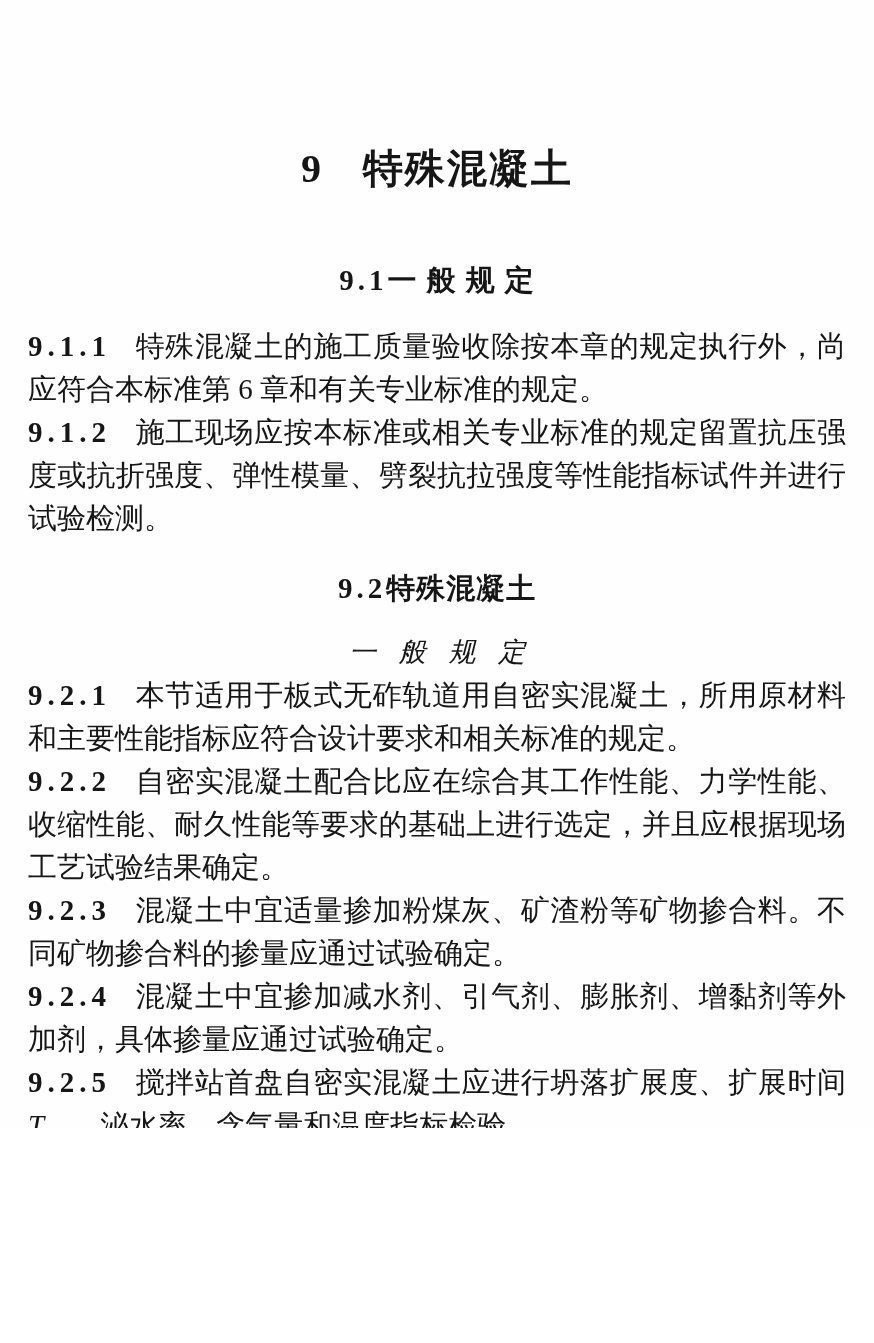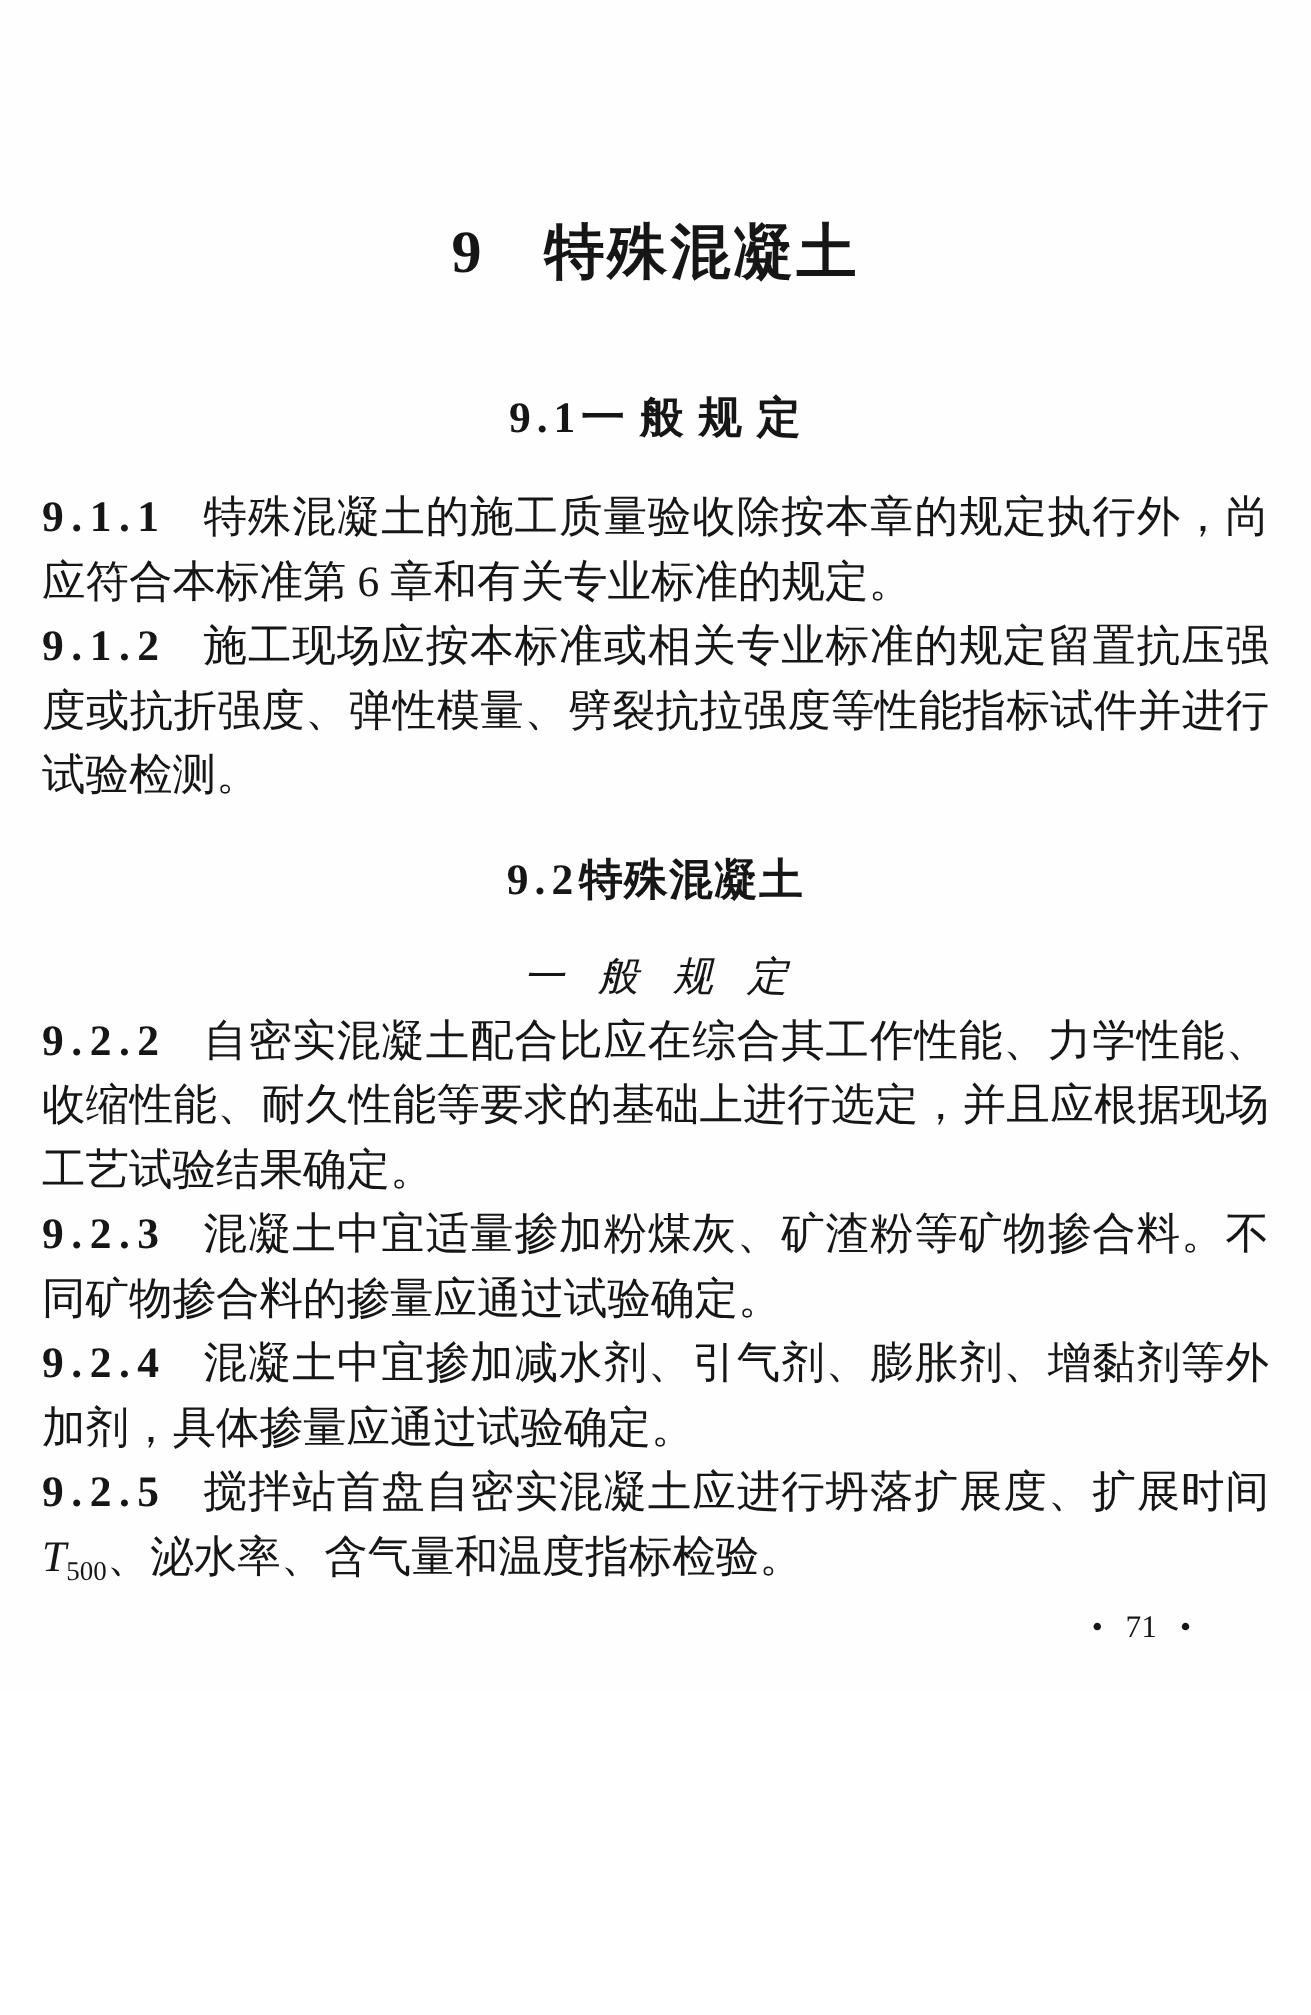--- a/index.html
+++ b/index.html
@@ -125,20 +125,23 @@
   </div>
 
   <h2 class="section-heading heading-9-2">
     <span class="sec-num">9.2</span><span class="sec-title">特殊混凝土</span>
   </h2>
 
   <div class="sub-label">一 般 规 定</div>
 
   <div class="clause-group clause-group-2">
     <p class="clause">
+      <span class="clause-num">9.2.1</span><span class="clause-text">本节适用于板式无砟轨道用自密实混凝土，所用原材料和主要性能指标应符合设计要求和相关标准的规定。</span>
+    </p>
+    <p class="clause">
       <span class="clause-num">9.2.2</span><span class="clause-text">自密实混凝土配合比应在综合其工作性能、力学性能、收缩性能、耐久性能等要求的基础上进行选定，并且应根据现场工艺试验结果确定。</span>
     </p>
     <p class="clause">
       <span class="clause-num">9.2.3</span><span class="clause-text">混凝土中宜适量掺加粉煤灰、矿渣粉等矿物掺合料。不同矿物掺合料的掺量应通过试验确定。</span>
     </p>
     <p class="clause">
       <span class="clause-num">9.2.4</span><span class="clause-text">混凝土中宜掺加减水剂、引气剂、膨胀剂、增黏剂等外加剂，具体掺量应通过试验确定。</span>
     </p>
     <p class="clause">
       <span class="clause-num">9.2.5</span><span class="clause-text">搅拌站首盘自密实混凝土应进行坍落扩展度、扩展时间</span><span class="t-symbol">T</span><sub>500</sub><span class="clause-text">、泌水率、含气量和温度指标检验。</span>

